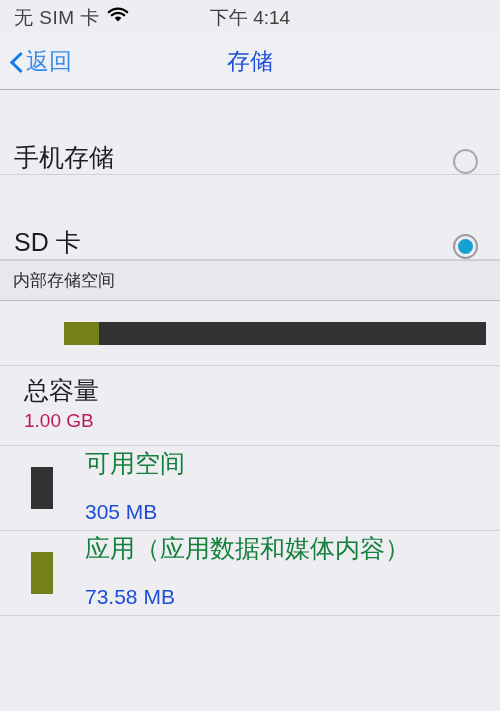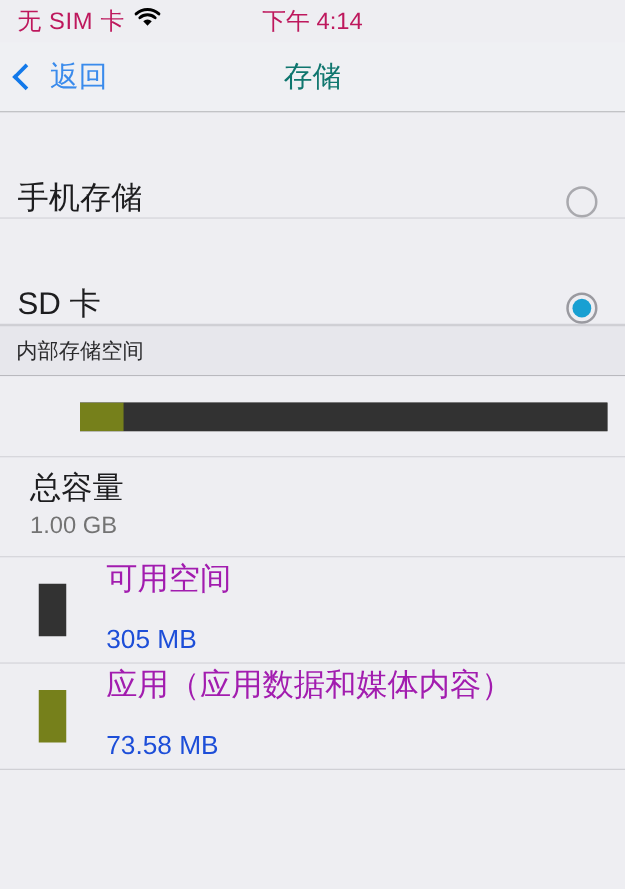--- a/index.html
+++ b/index.html
@@ -11,21 +11,21 @@
     overflow: hidden;
   }
 
   
   .statusbar {
     position: relative;
     height: 34px;
     background: #eeeef2;
     display: flex;
     align-items: center;
-    color: #be185d;
+    color: #404040;
   }
   .sb-left {
     position: absolute;
     left: 14px;
     display: flex;
     align-items: center;
     gap: 7px;
   }
   .sb-carrier {
     font-size: 19px;
@@ -74,22 +74,22 @@
     height: 56px;
     background: #eff0f3;
     border-bottom: 1px solid #b4b4b8;
     display: flex;
     align-items: center;
   }
   .nav-back {
     position: absolute;
     left: 11px;
     display: flex;
-    align-items: flex-start;
-    gap: 16px;
+    align-items: flex-end;
+    gap: 2px;
     color: #1279ea;
     cursor: pointer;
   }
   .chev {
     width: 13px; height: 22px;
     position: relative;
   }
   .chev::before {
     content: "";
     position: absolute;
@@ -102,21 +102,21 @@
   .nav-back-label {
     font-size: 23px;
     color: #3a8bec;
     line-height: 1;
   }
   .nav-title {
     position: absolute;
     left: 0; right: 0;
     text-align: center;
     font-size: 23px;
-    color: #0f766e;
+    color: #1d4ed8;
     line-height: 1;
   }
 
   
   .scroll { background: #eeeef2; }
 
   .section-header {
     background: #e7e7ec;
     border-top: 1px solid #cfcfd4;
     border-bottom: 1px solid #b9b9be;
@@ -188,21 +188,21 @@
     padding: 8px 14px 10px 24px;
     border-bottom: 1px solid #d0d0d5;
   }
   .cap-title {
     font-size: 25px;
     color: #1d1d1f;
     line-height: 1.28;
   }
   .cap-value {
     font-size: 19px;
-    color: #737373;
+    color: #be185d;
     line-height: 1.4;
     margin-top: 2px;
   }
 
   
   .legend-row {
     background: #eeeef2;
     height: 85px;
     display: flex;
     align-items: center;
@@ -210,21 +210,21 @@
     border-bottom: 1px solid #d0d0d5;
   }
   .swatch {
     width: 22px; height: 42px;
     flex: none;
     margin-left: 17px;
   }
   .legend-text { margin-left: 32px; }
   .legend-title {
     font-size: 25px;
-    color: #a21caf;
+    color: #15803d;
     line-height: 1.2;
   }
   .legend-value {
     font-size: 21px;
     color: #1d4ed8;
     line-height: 1.35;
     margin-top: 20px;
   }
 </style>
 </head>

